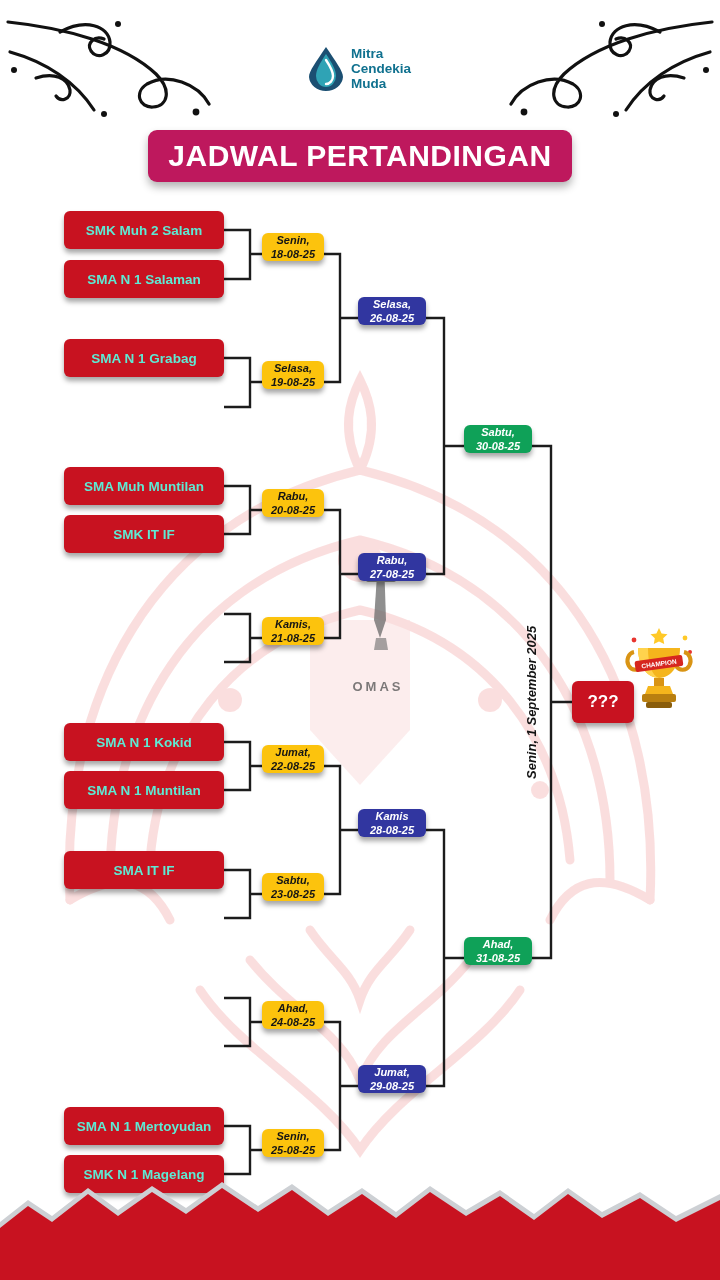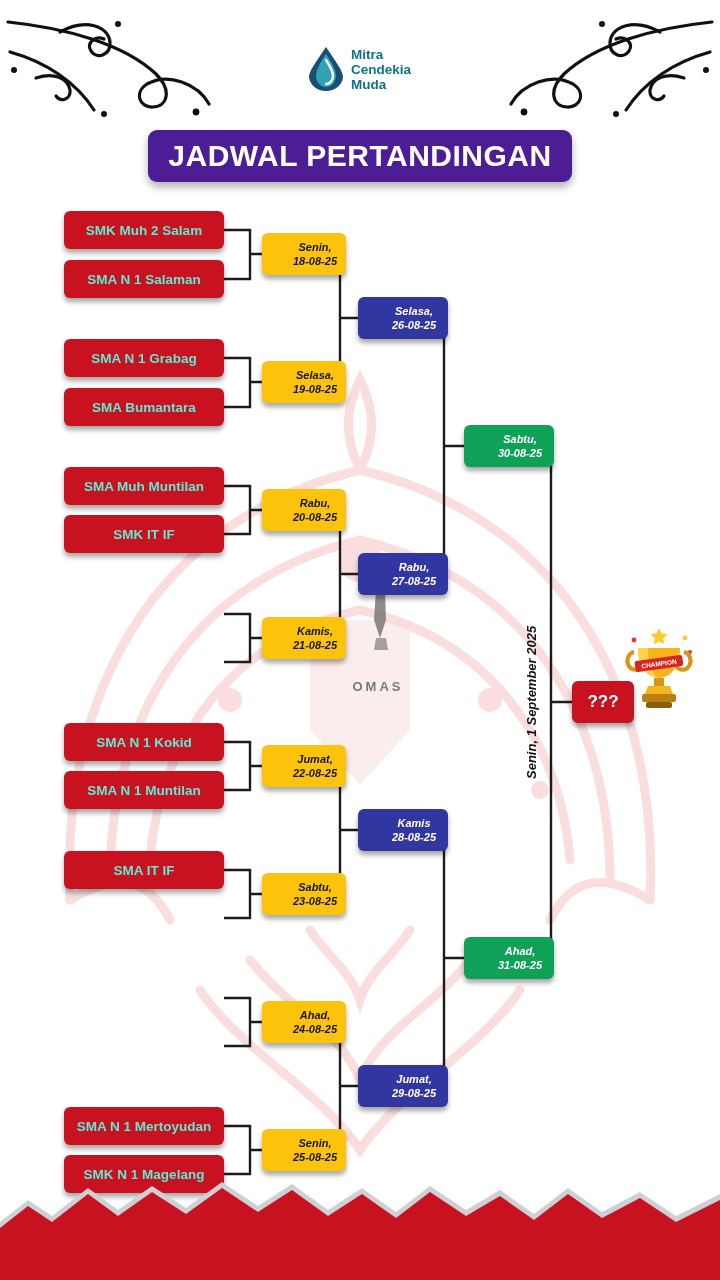--- a/index.html
+++ b/index.html
@@ -14,36 +14,36 @@
               color:#5c5c5c;font-weight:700;font-size:13px;letter-spacing:3px;opacity:.8;z-index:0;margin-top:39px;}
 
   
   .connectors{z-index:1;}
 
   
   .flourish{position:absolute;top:12px;z-index:3;}
   .flourish.left{left:6px;}
   .flourish.right{right:6px;transform:scaleX(-1);}
   .logo{position:absolute;left:0;top:46px;width:720px;display:flex;justify-content:center;
-        align-items:center;gap:8px;z-index:3;}
+        gap:8px;z-index:3;}
   .logo-text{color:#10718f;font-weight:700;font-size:13.5px;line-height:15px;}
-  .title-banner{position:absolute;left:148px;top:130px;width:424px;height:52px;background:#4c1d95;
+  .title-banner{position:absolute;left:148px;top:130px;width:424px;height:52px;background:#be185d;
         border-radius:9px;color:#fff;display:flex;align-items:center;justify-content:center;
         font-size:30px;font-weight:800;letter-spacing:.5px;z-index:3;
         box-shadow:0 5px 8px rgba(0,0,0,.3);}
 
   
   .team{position:absolute;left:64px;width:160px;height:38px;background:#c81220;color:#5eead4;
         border-radius:6px;display:flex;align-items:center;justify-content:center;
         font-size:13.5px;font-weight:700;z-index:2;box-shadow:0 4px 5px rgba(0,0,0,.35);
         text-align:center;padding:16px 4px;box-sizing:border-box;}
-  .datebox{position:absolute;width:62px;height:42px;border-radius:6px;display:flex;
+  .datebox{position:absolute;width:62px;height:28px;border-radius:6px;display:flex;
         flex-direction:column;align-items:center;justify-content:center;font-style:italic;
         font-weight:700;font-size:11px;line-height:14px;z-index:2;text-align:center;
-        box-shadow:0 4px 5px rgba(0,0,0,.35);padding-left:22px;}
+        box-shadow:0 4px 5px rgba(0,0,0,.35);}
   .yellow{left:262px;background:#fcc30d;color:#151515;}
   .blue{left:358px;width:68px;background:#3136a0;color:#fff;}
   .green{left:464px;width:68px;background:#0fa158;color:#fff;}
   .champ-box{position:absolute;left:572px;top:681px;width:62px;height:42px;background:#c81220;
         border-radius:6px;color:#fff;display:flex;align-items:center;justify-content:center;
         font-weight:800;font-size:17px;z-index:2;box-shadow:0 4px 5px rgba(0,0,0,.35);}
   .final-date{position:absolute;left:520px;top:556px;width:22px;height:292px;z-index:2;
         display:flex;align-items:center;justify-content:center;
         writing-mode:vertical-rl;transform:rotate(180deg);
         font-style:italic;font-weight:700;font-size:13px;color:#141414;}
@@ -147,21 +147,20 @@
       <div>Cendekia</div>
       <div>Muda</div>
     </div>
   </div>
 
   <div class="title-banner">JADWAL PERTANDINGAN</div>
 
   <div class="team" style="top:211px">SMK Muh 2 Salam</div>
   <div class="team" style="top:260px">SMA N 1 Salaman</div>
   <div class="team" style="top:339px">SMA N 1 Grabag</div>
-  <div class="team" style="top:388px">SMA Bumantara</div>
   <div class="team" style="top:467px">SMA Muh Muntilan</div>
   <div class="team" style="top:515px">SMK IT IF</div>
   <div class="team" style="top:723px">SMA N 1 Kokid</div>
   <div class="team" style="top:771px">SMA N 1 Muntilan</div>
   <div class="team" style="top:851px">SMA IT IF</div>
   <div class="team" style="top:1107px">SMA N 1 Mertoyudan</div>
   <div class="team" style="top:1155px">SMK N 1 Magelang</div>
 
   <div class="datebox yellow" style="top:233px">
     <span>Senin,</span>

